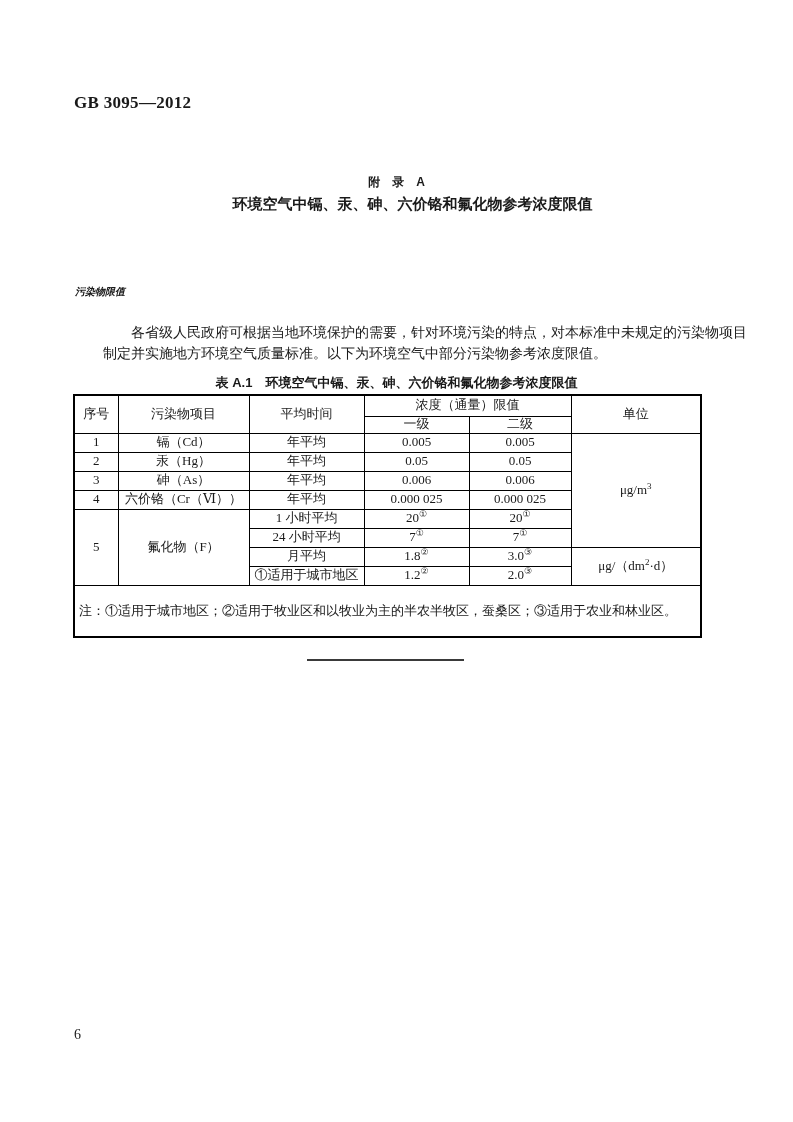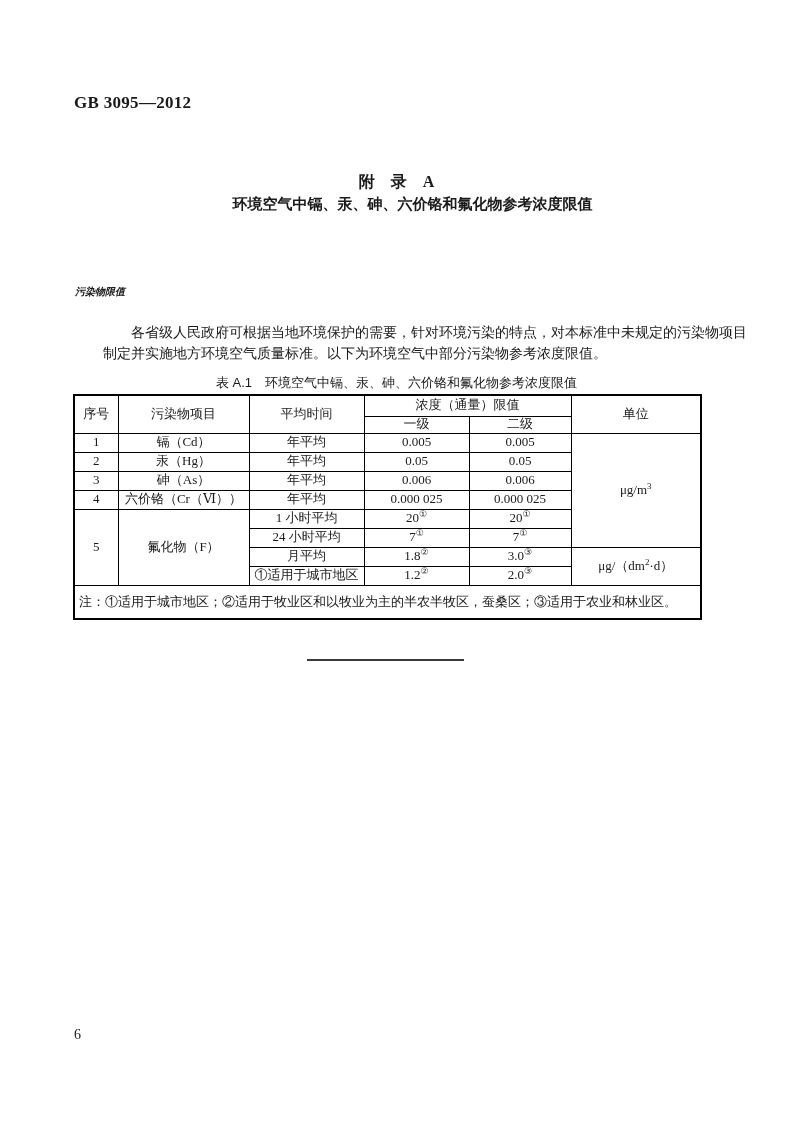--- a/index.html
+++ b/index.html
@@ -15,57 +15,57 @@
     font-size: 17px; font-weight: bold;
     font-family: "Liberation Serif", "DejaVu Serif", serif;
     letter-spacing: 0.3px;
   }
   .title-block {
     position: absolute; left: 0; top: 171px; width: 793px;
     text-align: center;
     font-family: "Liberation Sans", "DejaVu Sans", sans-serif;
     font-weight: bold;
   }
-  .appendix-title   { font-size: 16px; line-height: 22px; font-family: Liberation Serif, serif; }
+  .appendix-title   { font-size: 12px; line-height: 22px; }
   .appendix-subtitle{ font-size: 14px; line-height: 22px; }
   .appendix-heading { font-size: 15px; line-height: 22px; margin-left: 32px; }
   .section-heading {
     position: absolute; left: 75px; top: 285px;
     font-size: 10px; font-weight: bold;
     font-family: "Liberation Sans", "DejaVu Sans", sans-serif;
     font-style: italic;
   }
   .body-paragraph {
     position: absolute; left: 75px; top: 322px; width: 644px;
     font-size: 14px; line-height: 21px;
     text-align: justify; text-indent: 2em; margin-left: 28px;
   }
   .table-caption {
     position: absolute; left: 0; top: 374px; width: 793px;
-    text-align: center; font-size: 13px; font-weight: normal;
+    text-align: center; font-size: 13px; font-weight: bold;
     font-family: "Liberation Sans", "DejaVu Sans", sans-serif;
   }
   table.limits {
     position: absolute; left: 73px; top: 394px;
     width: 627px; table-layout: fixed;
     border-collapse: collapse;
     border: 2px solid #000;
     font-size: 13px;
   }
   table.limits td {
     border: 1px solid #000;
     text-align: center; vertical-align: middle;
     padding: 0 2px;
     height: 19px;
     line-height: 1.15;
   }
   table.limits tr.hdr-top td { height: 21px; }
   table.limits tr.hdr-sub td { height: 17px; }
   table.limits td.note-cell {
-    text-align: left; padding: 9px 4px; height: 21px; font-size: 13px; font-family: Liberation Serif, serif;
+    text-align: left; padding: 18px 4px; height: 21px; font-size: 13px; font-family: Liberation Serif, serif;
   }
   sup.mark {
     font-size: 9px; vertical-align: super; line-height: 0;
   }
   .divider {
     position: absolute; left: 307px; top: 659px;
     width: 157px; height: 2px; background: #3a3a3a;
   }
   .page-number {
     position: absolute; left: 74px; top: 1027px;

